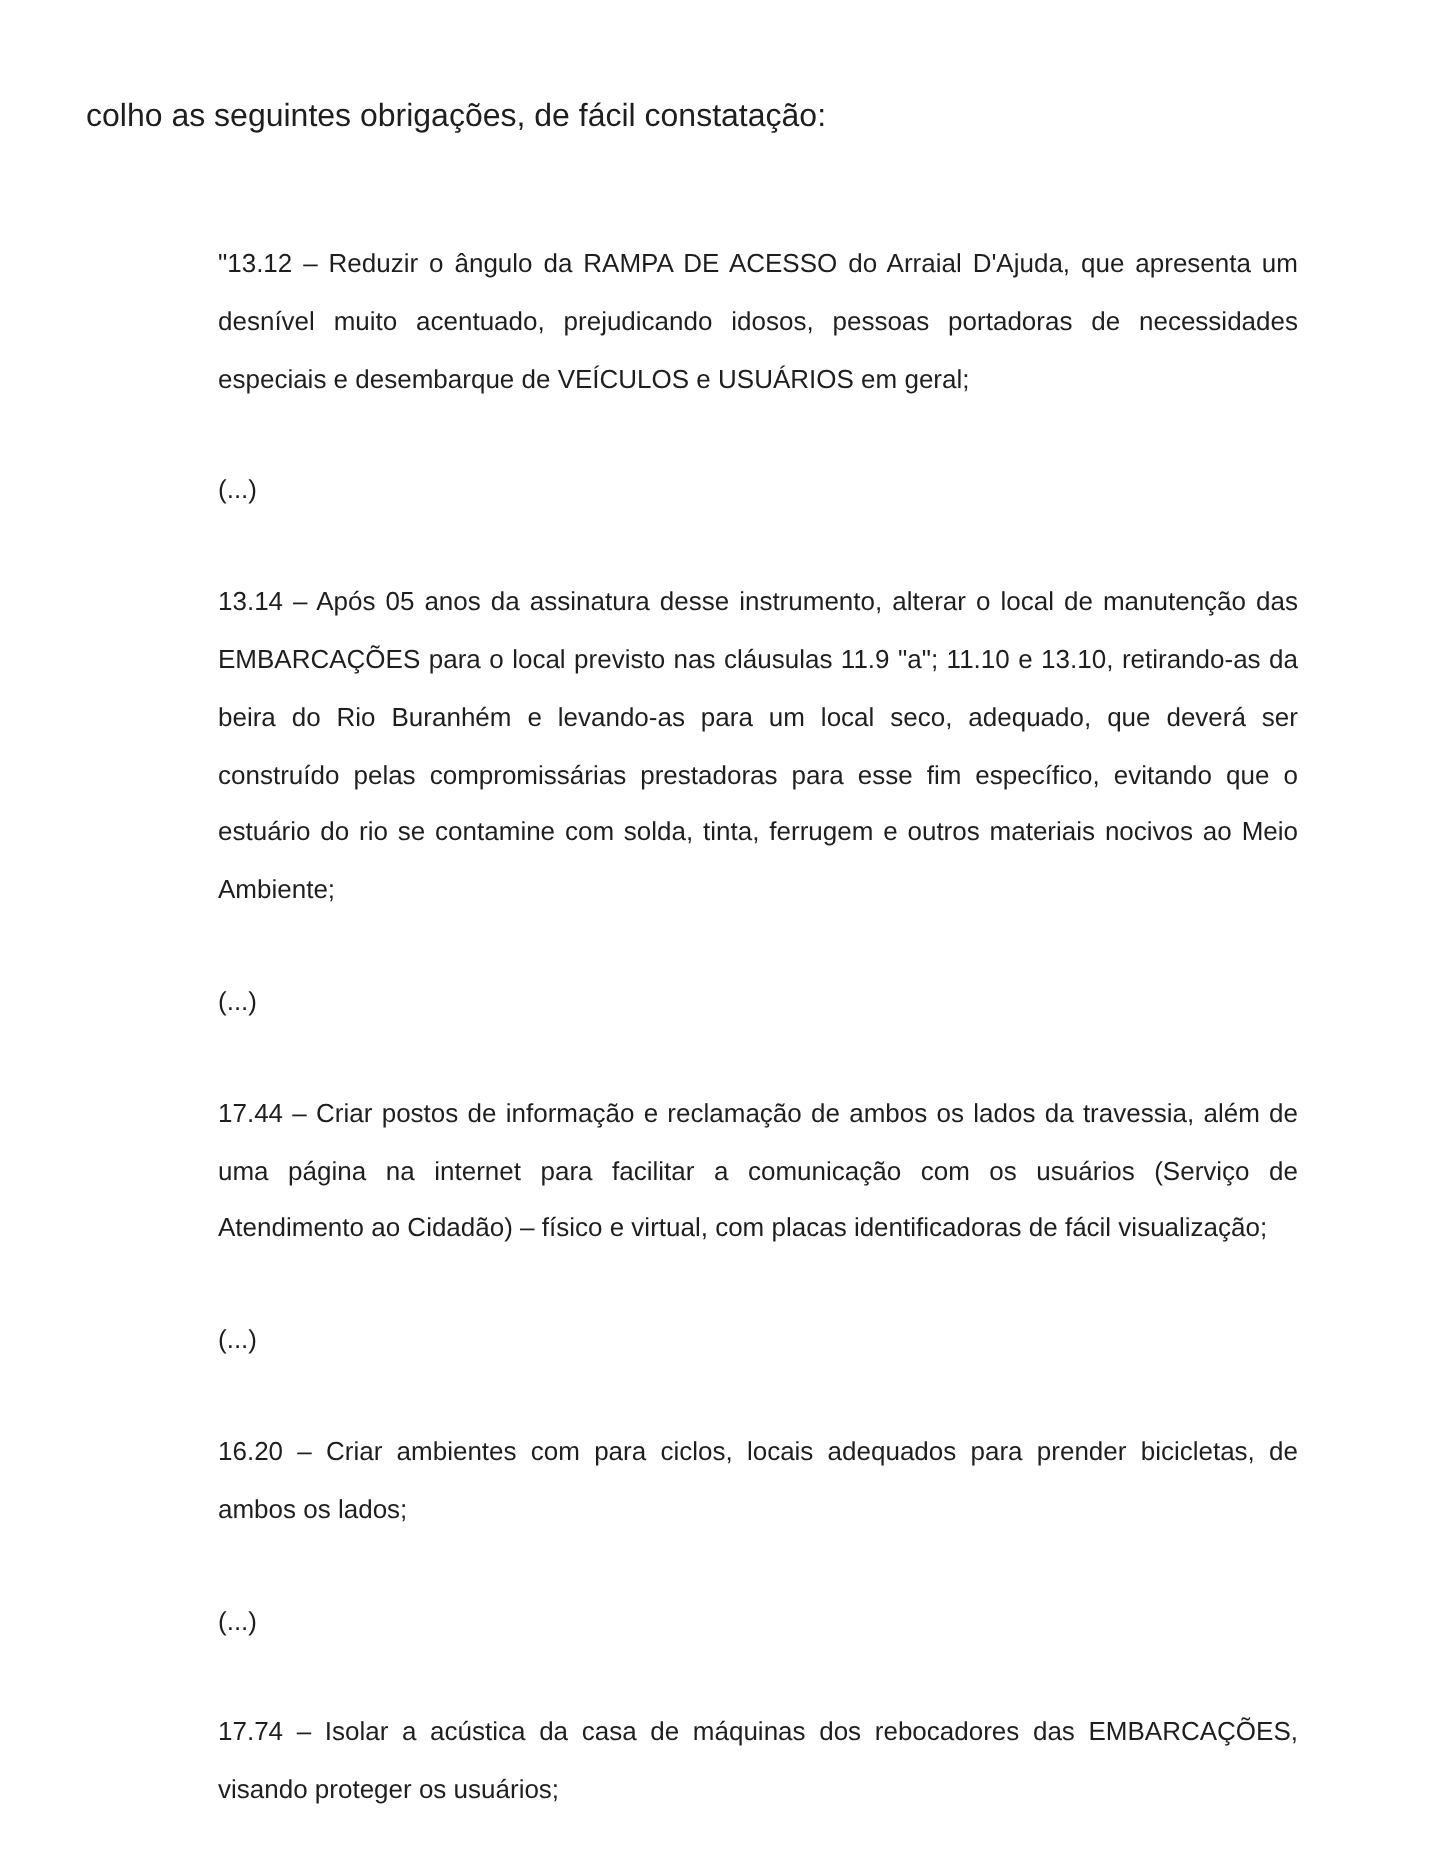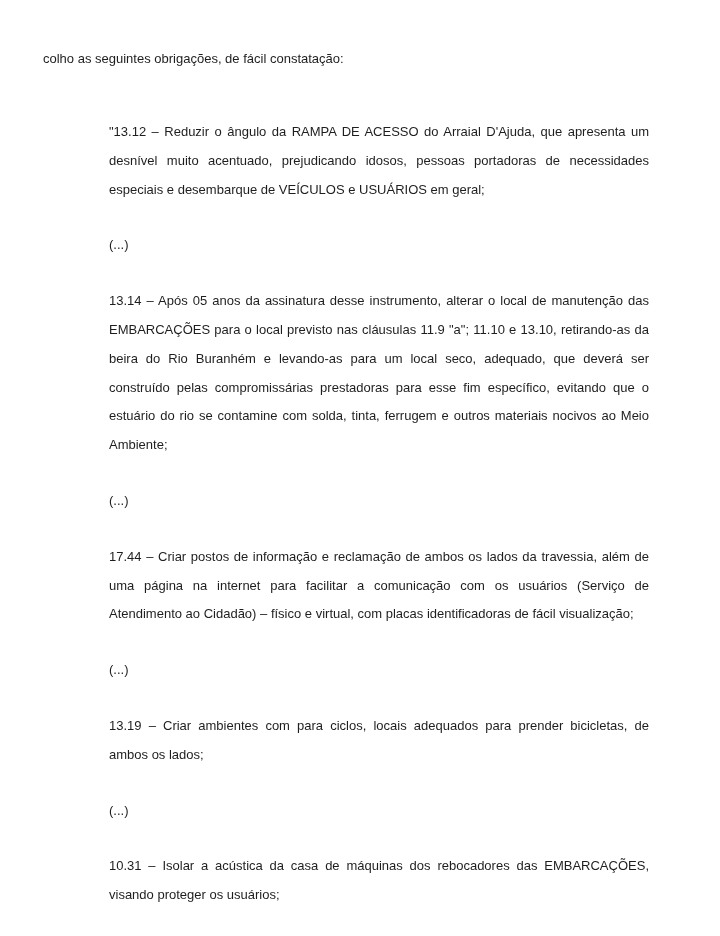--- a/index.html
+++ b/index.html
@@ -6,21 +6,21 @@
   html, body { background: #ffffff; }
   body {
     width: 720px;
     height: 936px;
     font-family: "Liberation Sans", "DejaVu Sans", sans-serif;
     color: #1e1e1e;
     overflow: hidden;
   }
   .page { padding: 50px 42px 0 43px; }
   .intro {
-    font-size: 13px;
+    font-size: 16px;
     line-height: 18px;
     margin-bottom: 50px;
     text-align: left;
   }
   .quote-block {
     margin-left: 66px;
     width: 540px;
   }
   .quote-block p {
     font-size: 13px;
@@ -39,19 +39,19 @@
 
   <p class="intro">colho as seguintes obrigações, de fácil constatação:</p>
 
   <div class="quote-block">
     <p>"13.12 – Reduzir o ângulo da RAMPA DE ACESSO do Arraial D'Ajuda, que apresenta um desnível muito acentuado, prejudicando idosos, pessoas portadoras de necessidades especiais e desembarque de VEÍCULOS e USUÁRIOS em geral;</p>
     <p class="ellipsis">(...)</p>
     <p>13.14 – Após 05 anos da assinatura desse instrumento, alterar o local de manutenção das EMBARCAÇÕES para o local previsto nas cláusulas 11.9 "a"; 11.10 e 13.10, retirando-as da beira do Rio Buranhém e levando-as para um local seco, adequado, que deverá ser construído pelas compromissárias prestadoras para esse fim específico, evitando que o estuário do rio se contamine com solda, tinta, ferrugem e outros materiais nocivos ao Meio Ambiente;</p>
     <p class="ellipsis">(...)</p>
     <p>17.44 – Criar postos de informação e reclamação de ambos os lados da travessia, além de uma página na internet para facilitar a comunicação com os usuários (Serviço de Atendimento ao Cidadão) – físico e virtual, com placas identificadoras de fácil visualização;</p>
     <p class="ellipsis">(...)</p>
-    <p>13.19 – Criar ambientes com para ciclos, locais adequados para prender bicicletas, de ambos os lados;</p>
+    <p>16.20 – Criar ambientes com para ciclos, locais adequados para prender bicicletas, de ambos os lados;</p>
     <p class="ellipsis">(...)</p>
-    <p>10.31 – Isolar a acústica da casa de máquinas dos rebocadores das EMBARCAÇÕES, visando proteger os usuários;</p>
+    <p>17.74 – Isolar a acústica da casa de máquinas dos rebocadores das EMBARCAÇÕES, visando proteger os usuários;</p>
 
   </div>
 
 </div>
 
 </body></html>

